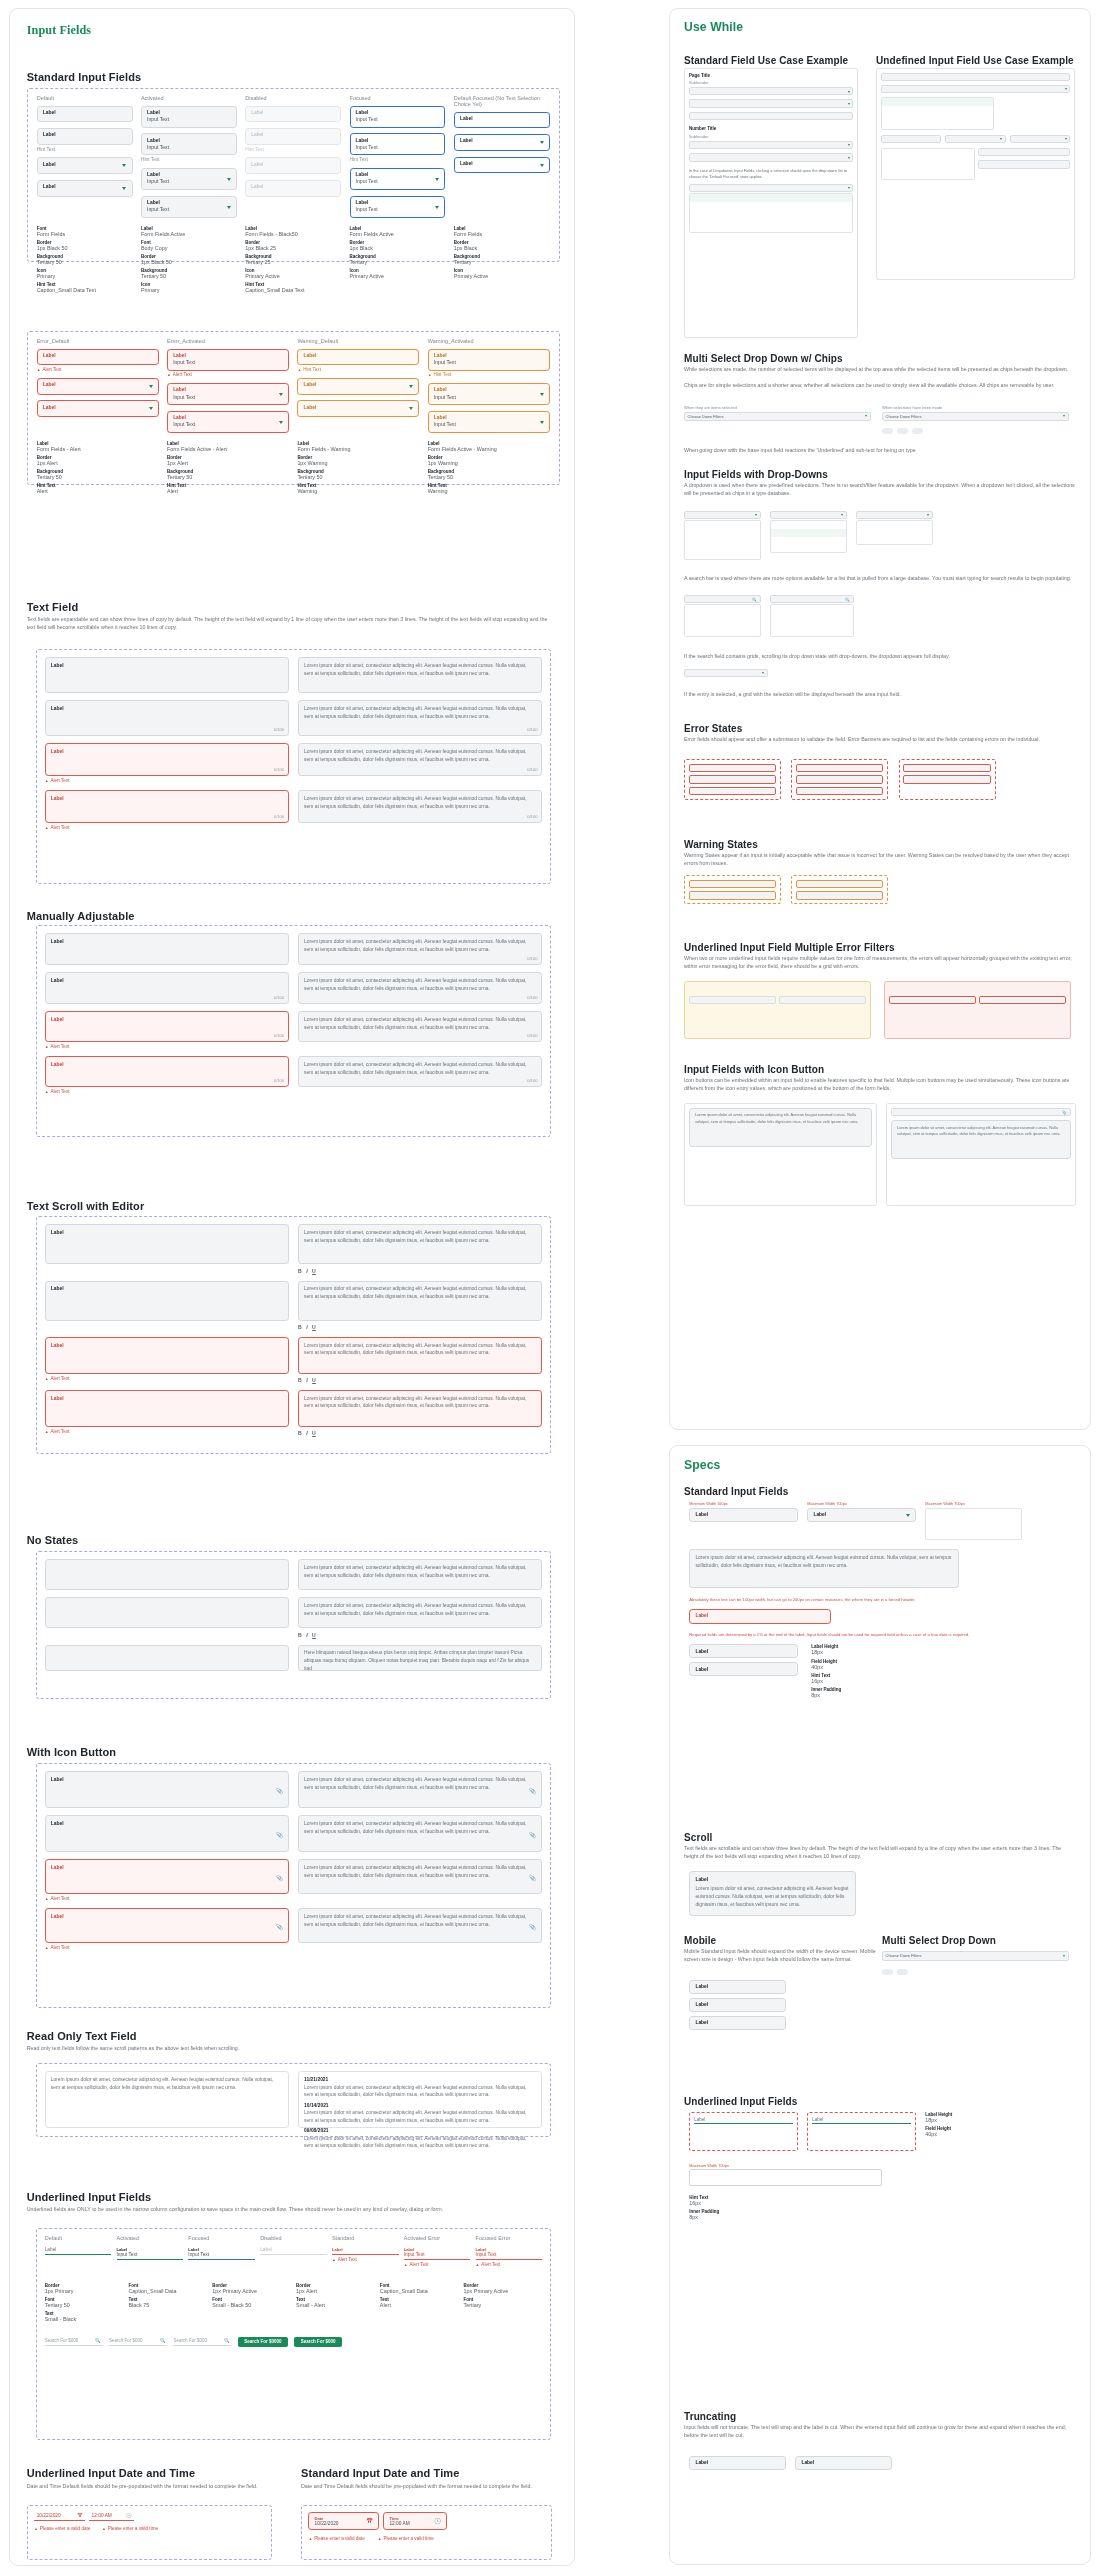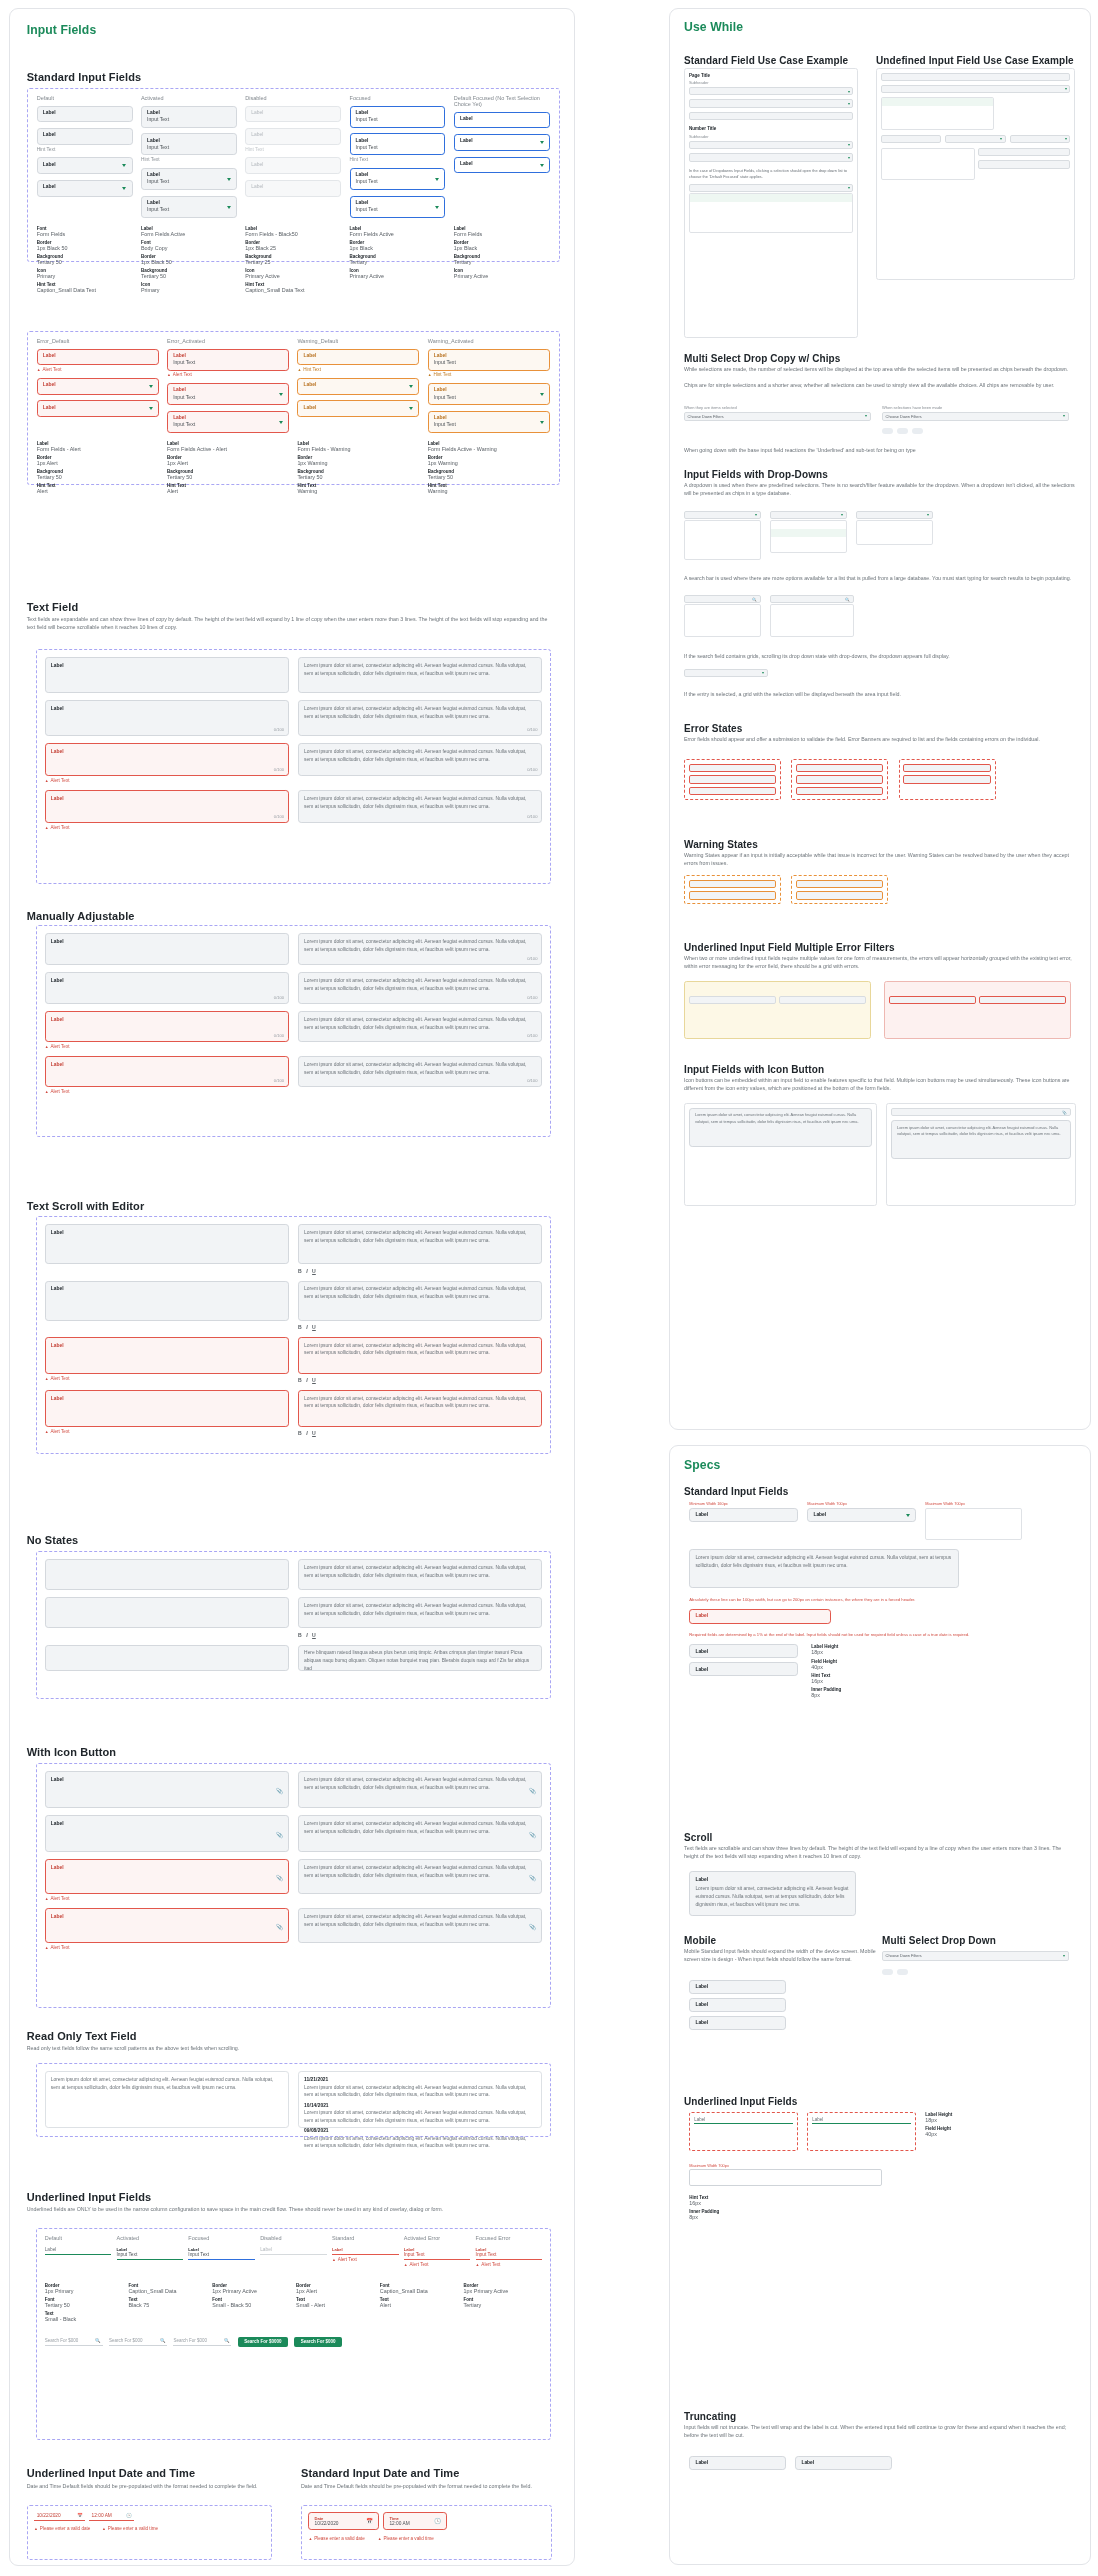--- a/index.html
+++ b/index.html
@@ -93,21 +93,21 @@
   .measure { font-size:3.9px; color:#d14b40; }
   .btn-green { background:#1b8a5a; color:#fff; border-radius:1.9px; font-size:4.5px;
                padding:2.6px 6.4px; display:inline-block; font-weight:bold;}
   .sm-date { display:flex; gap:3.9px; align-items:center; }
 </style>
 </head>
 <body>
 
 <div class="panel" id="panel-input-fields">
 
-  <div style="position:absolute;left:16.7px;top:14px;" class="panel-title">Input Fields</div>
+  <div style="position:absolute;left:16.7px;top:14px;font-family:Liberation Serif, serif;" class="panel-title">Input Fields</div>
 
   <div style="position:absolute;left:16.7px;top:62px;" class="sec-h">Standard Input Fields</div>
 
   <div class="dash" style="position:absolute;left:16.7px;top:79px;width:533px;height:174px;padding:6.4px 9px;">
     <div class="grid5">
       <div>
         <div class="colhead">Default</div>
         <div class="stack" style="margin-top:4.5px;">
           <div class="fld">
               <div class="lb">Label</div>
@@ -862,21 +862,21 @@
         <div class="opt">&nbsp;</div>
         <div class="opt">&nbsp;</div>
       </div>
       <div style="flex:1;">
         <div class="mini-f" style="margin-bottom:3.9px;"></div>
         <div class="mini-f"></div>
       </div>
     </div>
   </div>
 
-  <div style="position:absolute;left:14px;top:344px;" class="sec-h sm">Multi Select Drop Copy w/ Chips</div>
+  <div style="position:absolute;left:14px;top:344px;" class="sec-h sm">Multi Select Drop Down w/ Chips</div>
   <div style="position:absolute;left:14px;top:357px;width:393px;" class="sec-d">While selections are made, the number of selected items will be displayed at the top area while the selected items will be presented as chips beneath the dropdown.</div>
   <div style="position:absolute;left:14px;top:373px;width:393px;" class="sec-d">Chips are for simple selections and a shorter area; whether all selections can be used to simply view all the available choices. All chips are removable by user.</div>
   <div style="position:absolute;left:14px;top:396px;width:187px;">
     <div class="mini-s">When they are items selected</div>
     <div class="mini-f" style="height:9.7px;">
       <span>Choose Down Filters</span>
       <span class="c"></span>
     </div>
   </div>
   <div style="position:absolute;left:212px;top:396px;width:187px;">

